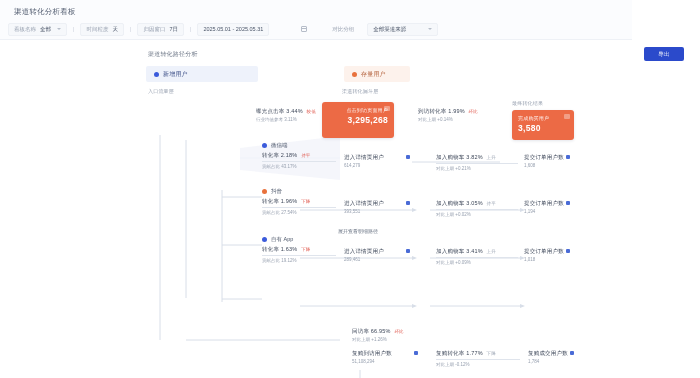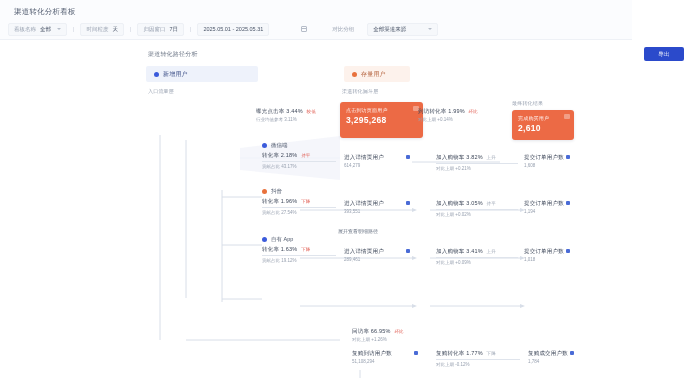--- a/index.html
+++ b/index.html
@@ -234,38 +234,38 @@
 
 
     <div class="statrow" style="left:256px; top:68px; width:82px;">
       <div class="stat-main">
         <span>曝光点击率 3.44%</span>
         <span class="tag">较低</span>
       </div>
       <div class="stat-sub">行业均值参考 3.11%</div>
     </div>
 
-    <div class="card orange" style="left:340px; top:62px; width:83px; height:36px;">
+    <div class="card orange" style="left:322px; top:62px; width:72px; height:36px;text-align:right;">
       <div class="c-chip"></div>
       <div class="c-title">点击到访页面用户</div>
       <div class="c-value">3,295,268</div>
     </div>
 
     <div class="statrow" style="left:418px; top:68px; width:84px;">
       <div class="stat-main">
         <span>到访转化率 1.99%</span>
         <span class="tag">环比</span>
       </div>
       <div class="stat-sub">对比上期 +0.14%</div>
     </div>
 
     <div class="card orange" style="left:512px; top:70px; width:62px; height:30px;">
       <div class="c-chip"></div>
       <div class="c-title">完成购买用户</div>
-      <div class="c-value">2,610</div>
+      <div class="c-value">3,580</div>
     </div>
 
     <div class="statrow" style="left:262px; top:102px;">
       <div class="stat-head">
         <span class="dot blue"></span>
         <span>微信端</span>
       </div>
       <div style="width:74px;">
         <div class="stat-main">
           <span>转化率 2.18%</span>

